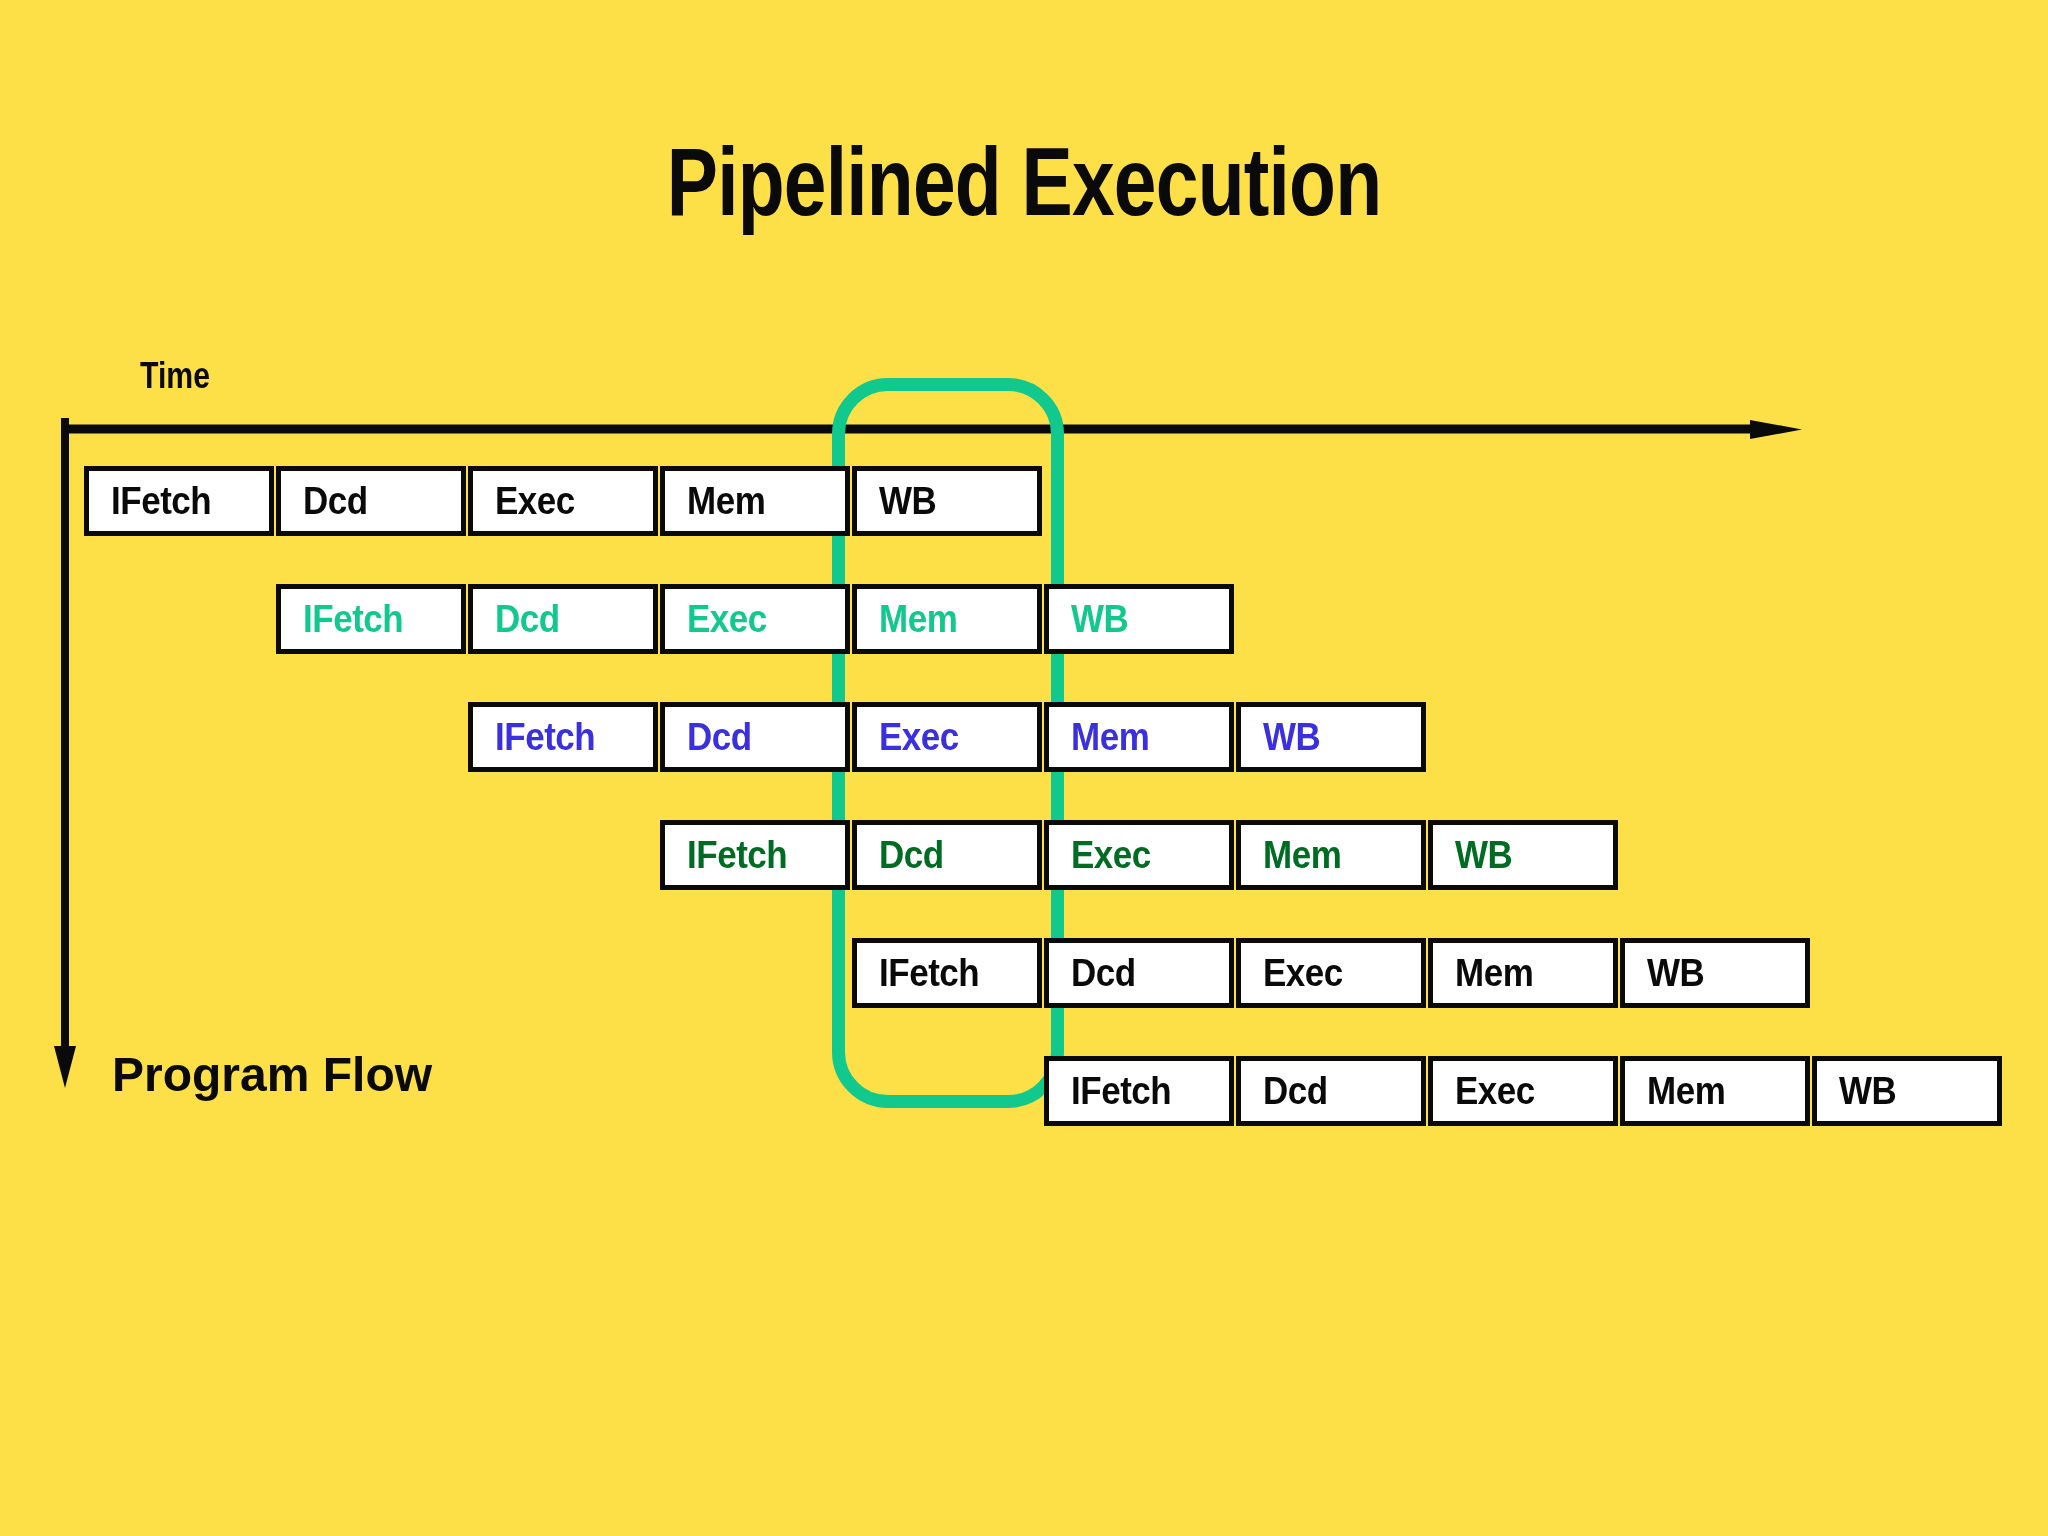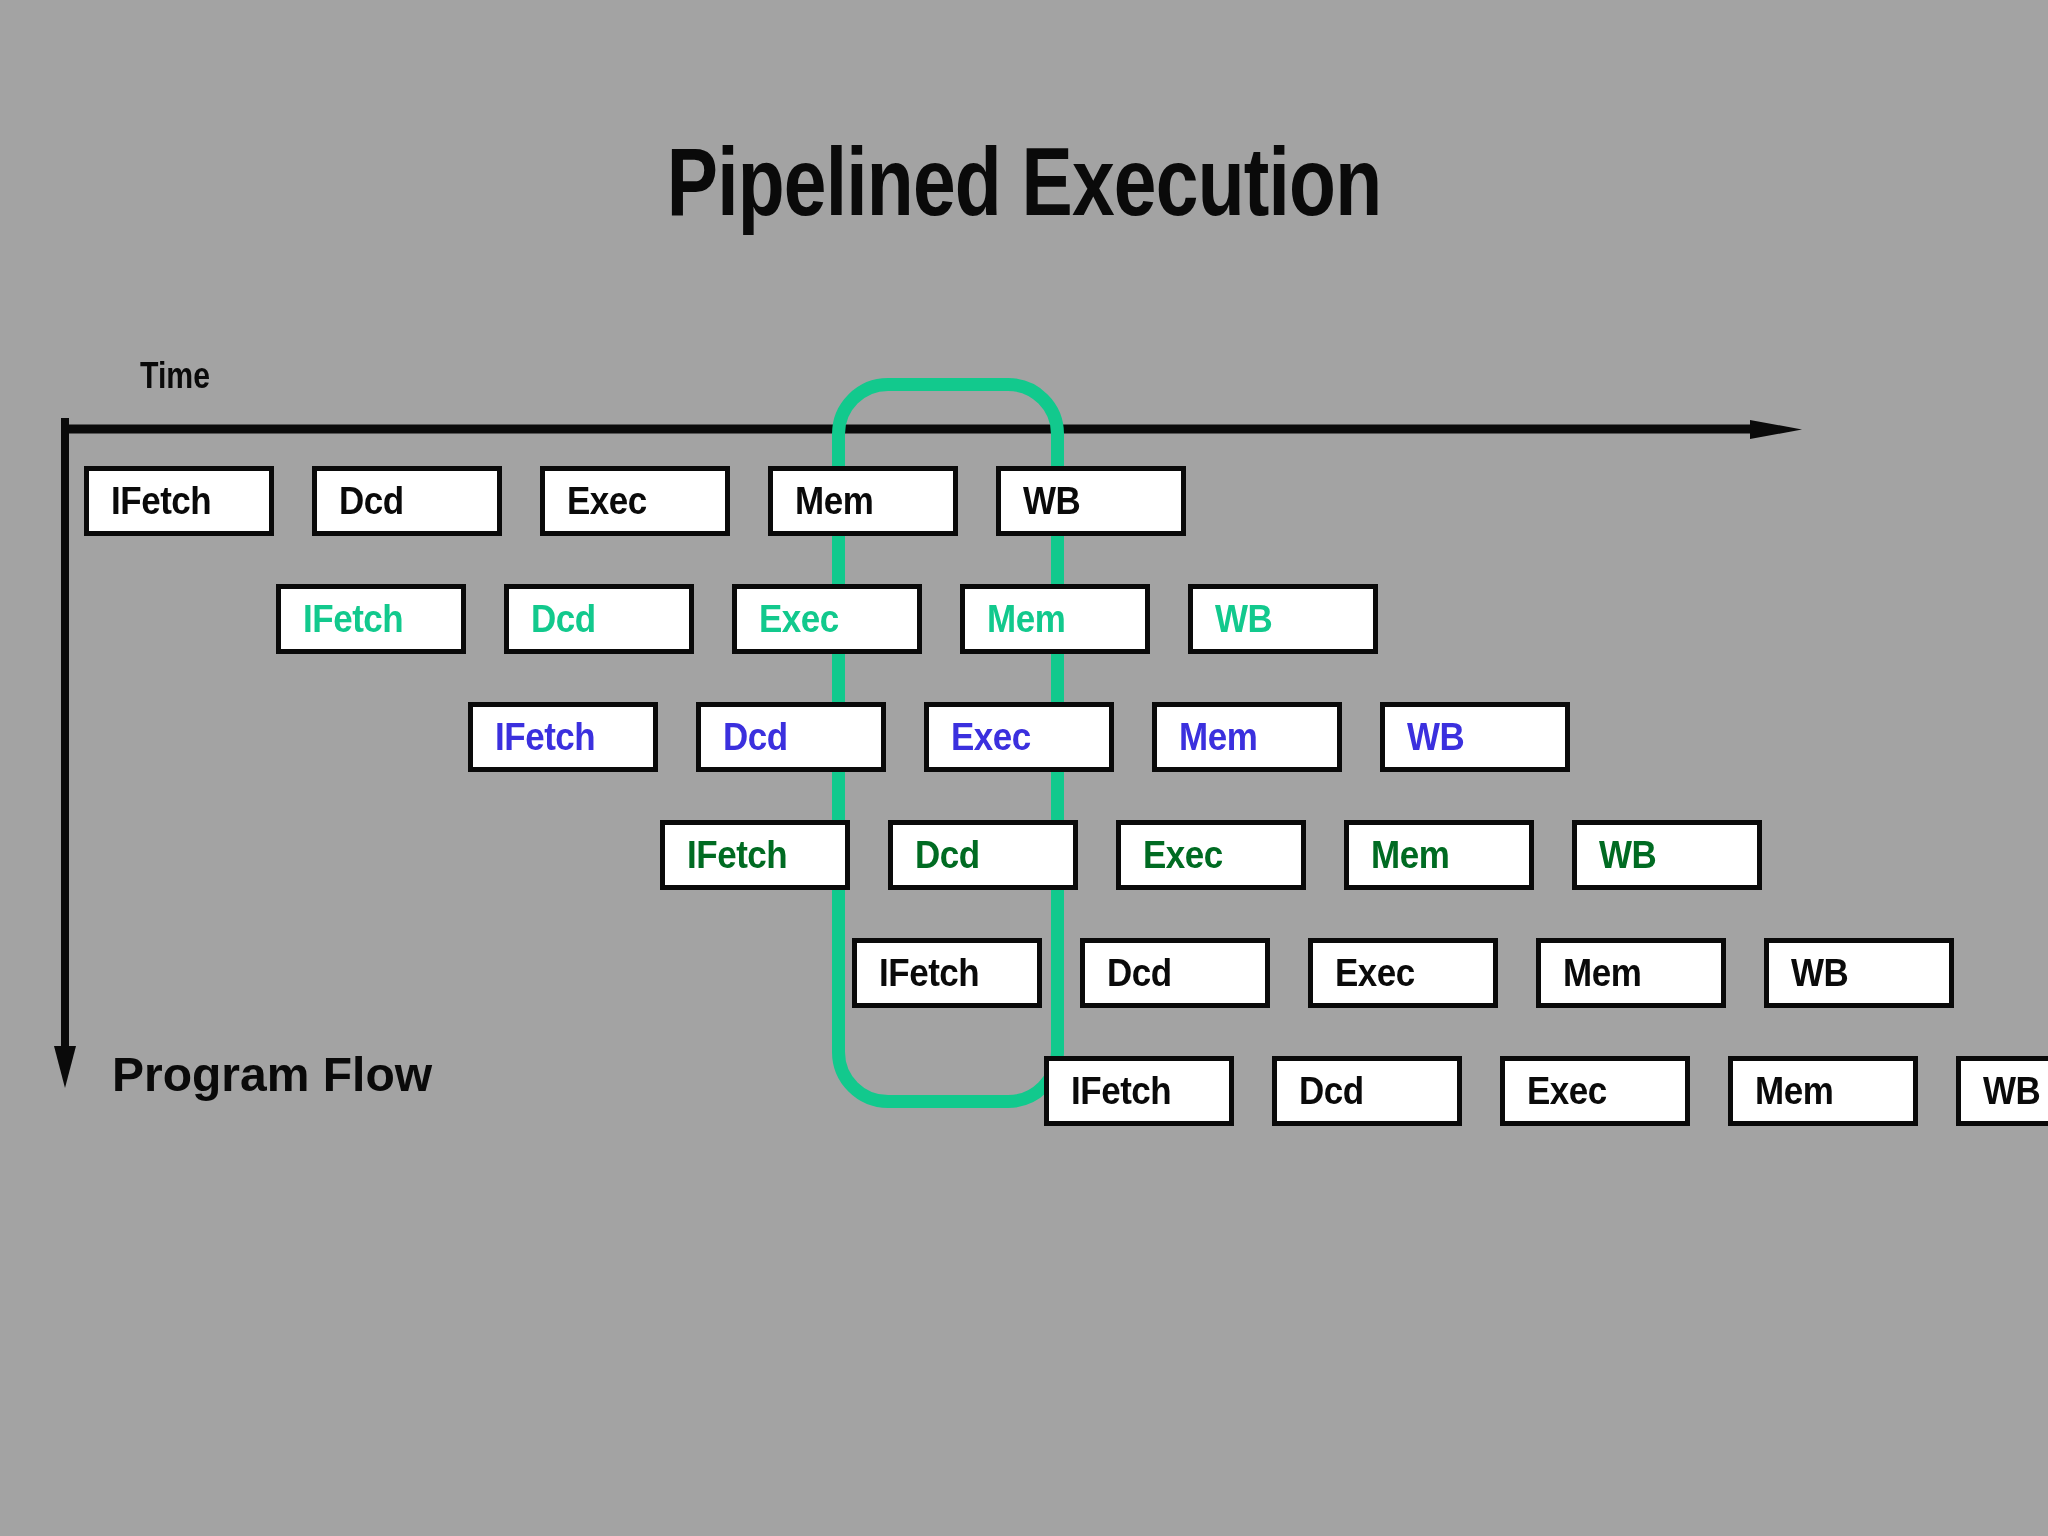--- a/index.html
+++ b/index.html
@@ -4,21 +4,21 @@
 <style>
   html, body {
     margin: 0;
     padding: 0;
     background: #ffffff;
   }
   #canvas {
     position: relative;
     width: 2048px;
     height: 1536px;
-    background: #a3a3a3;
+    background: #fde047;
     overflow: hidden;
     font-family: "Liberation Sans", sans-serif;
   }
 
   
   #title {
     position: absolute;
     left: 0;
     top: 132px;
     width: 2048px;
@@ -91,21 +91,20 @@
     z-index: 5;
     pointer-events: none;
   }
 
   
   .pipe-row {
     position: absolute;
     display: flex;
     height: 70px;
     z-index: 8;
-    gap: 36px;
   }
   .stage-box {
     width: 190px;
     height: 70px;
     box-sizing: border-box;
     border: 5px solid #0a0a0a;
     background: #ffffff;
     display: flex;
     align-items: center;
     padding-left: 22px;

